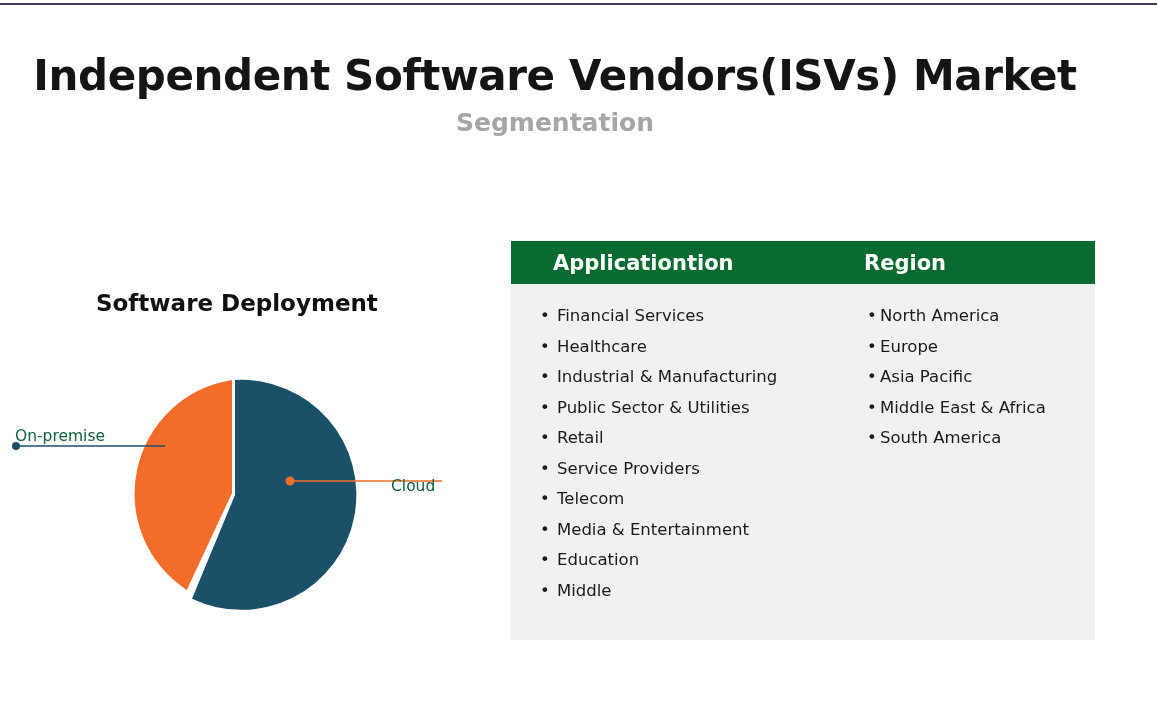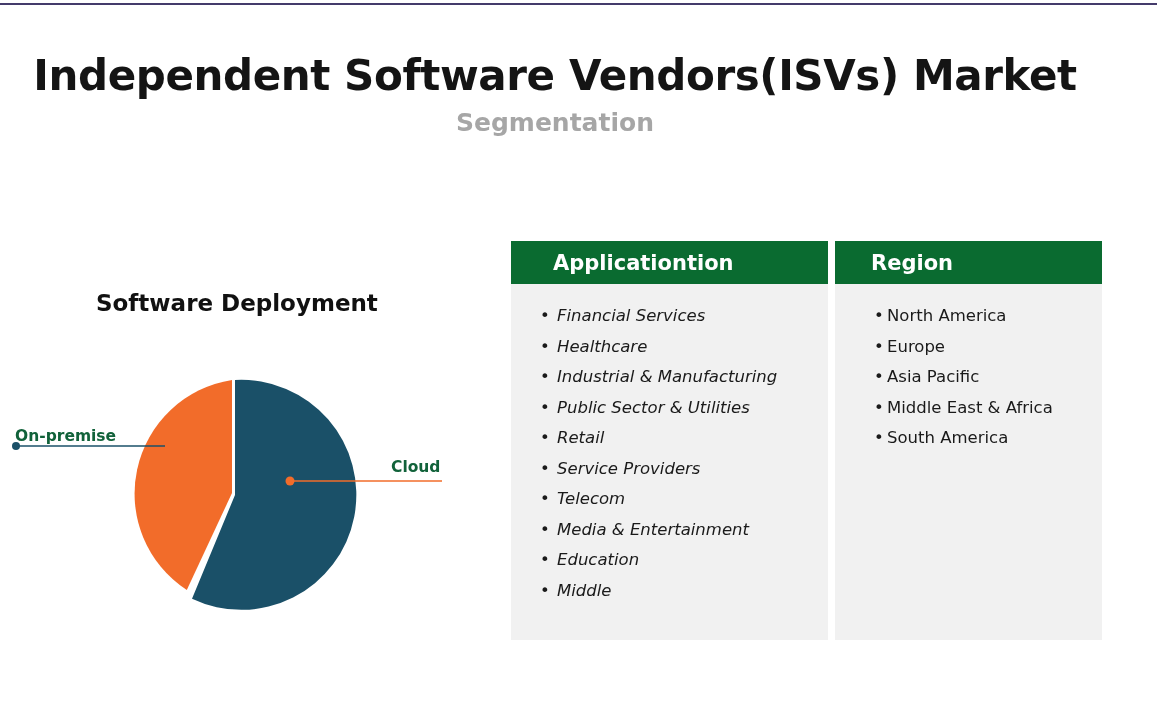--- a/index.html
+++ b/index.html
@@ -69,36 +69,35 @@
     text-align: center;
   }
   .pie-svg {
     position: absolute;
     left: 0;
     top: 0;
   }
   .pie-label {
     position: absolute;
     font-size: 15.5px;
-    font-weight: bold;
+    font-weight: normal;
     color: #11623A;
     white-space: nowrap;
   }
   .label-onprem { left: 15px; top: 147px; }
-  .label-cloud  { left: 391px; top: 178px; }
+  .label-cloud  { left: 391px; top: 197px; }
 
   
   .panels {
     position: absolute;
     left: 511px;
     top: 241px;
     width: 639px;
     height: 399px;
     display: flex;
-    gap: 7px;
   }
   .panel {
     background: #F1F1F1;
     display: flex;
     flex-direction: column;
   }
   .panel-application { width: 317px; }
   .panel-region      { width: 267px; }
 
   .panel-header {
@@ -129,21 +128,20 @@
   ul.bullets li {
     font-size: 16.5px;
     color: #1a1a1a;
     line-height: 1;
     white-space: nowrap;
     position: relative;
   }
   .panel-application ul.bullets li {
     margin-bottom: 14px;
     padding-left: 17px;
-    font-style: italic;
   }
   .panel-region ul.bullets li {
     margin-bottom: 14px;
     padding-left: 13px;
   }
   ul.bullets li::before {
     content: "\2022";
     position: absolute;
     left: 0;
     top: 0;

